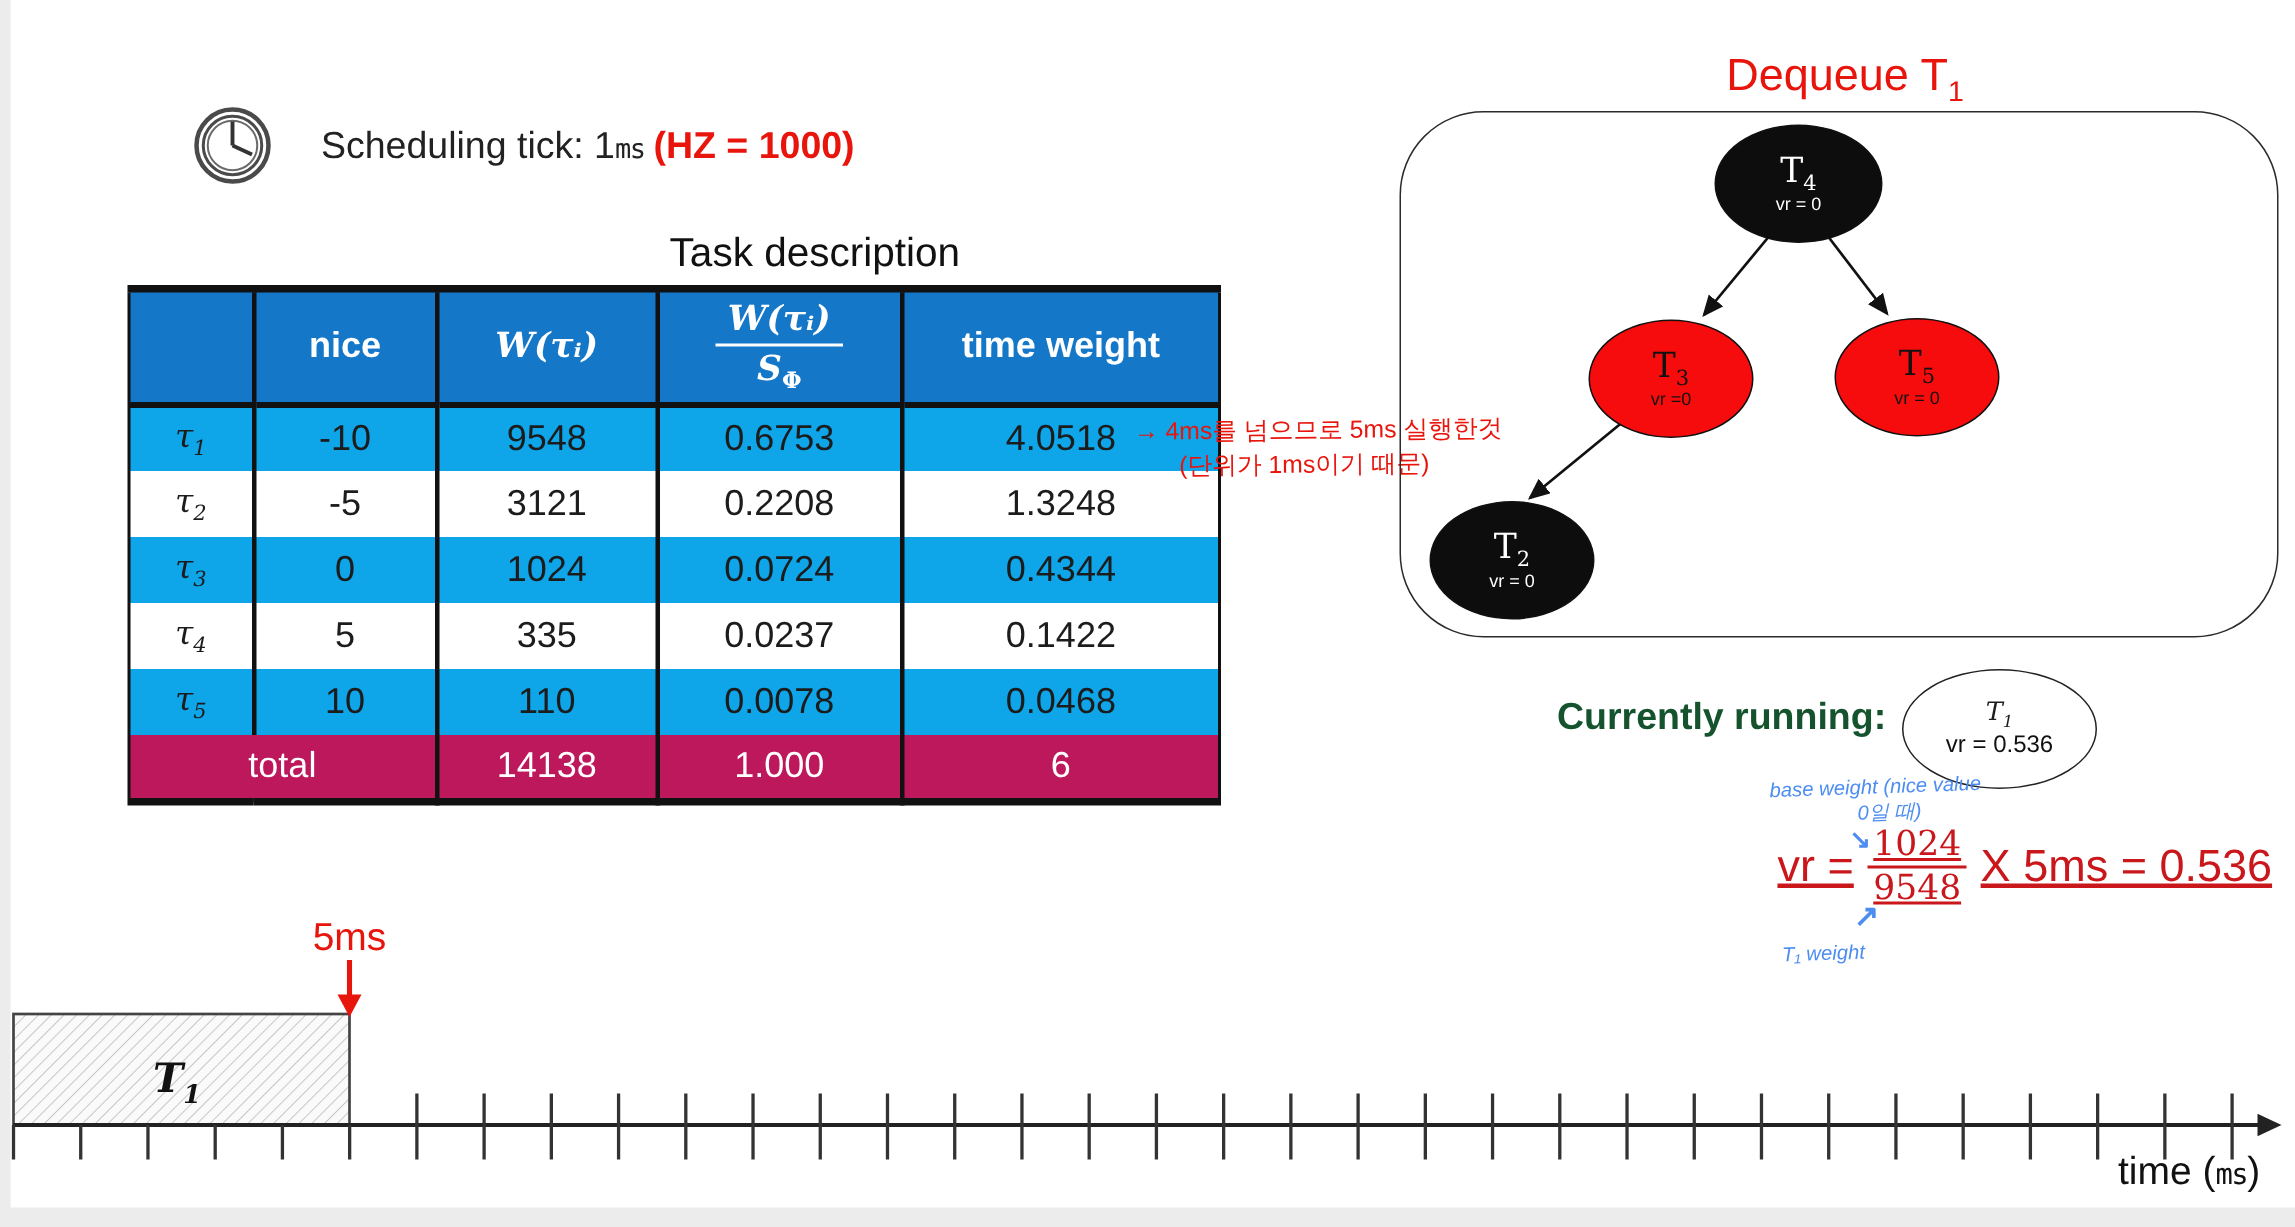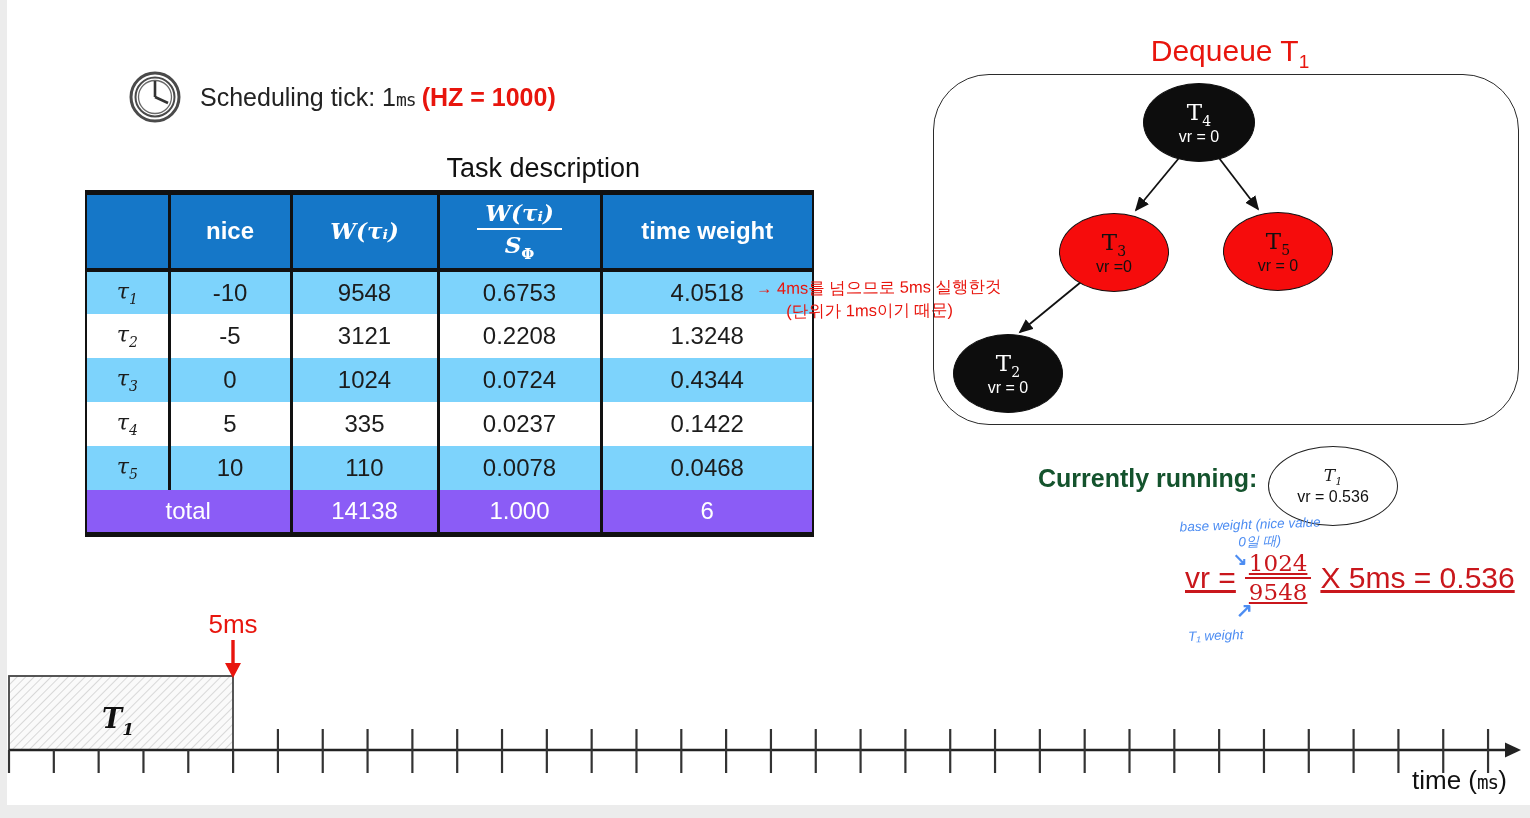--- a/index.html
+++ b/index.html
@@ -9,21 +9,21 @@
     background:#ffffff;
     font-family:"Liberation Sans", sans-serif;
     color:#1c1c1c;
     overflow:hidden;
   }
   .edge-strip{position:absolute;background:#ececec;}
   #left-strip{left:0;top:0;width:7px;height:818px;}
   #bottom-strip{left:0;top:805px;width:1530px;height:13px;}
 
   
-  #sched-row{position:absolute;left:128px;top:70px;display:flex;align-items:center;gap:18px;}
+  #sched-row{position:absolute;left:128px;top:70px;display:flex;align-items:center;gap:32px;}
   #sched-text{font-size:25px;color:#222;white-space:nowrap;}
   #sched-text .mono{font-family:"DejaVu Sans Mono",monospace;font-size:0.72em;letter-spacing:-1px;}
   #sched-text .hz{color:#e8150d;font-weight:bold;margin-left:6px;}
 
   
   #table-title{position:absolute;left:240px;top:153px;width:400px;text-align:right;
     font-size:27px;color:#111;}
   table.task-table{
     position:absolute;left:85px;top:190px;width:727px;
     border-collapse:collapse;table-layout:fixed;
@@ -33,23 +33,23 @@
   }
   table.task-table th, table.task-table td{padding:0;text-align:center;vertical-align:middle;}
   table.task-table thead tr{height:77px;}
   table.task-table tbody tr{height:44px;}
   table.task-table tfoot tr{height:45px;}
   table.task-table thead th{
     background:#1577c8;color:#fff;font-weight:bold;
     border-bottom:4px solid #111;
   }
   table.task-table .vsep{border-left:3px solid #111;}
-  table.task-table tbody tr.odd{background:#7dd3fc;}
+  table.task-table tbody tr.odd{background:#0ea5e9;}
   table.task-table tbody tr.even{background:#ffffff;}
-  table.task-table tfoot td{background:#8b5cf6;color:#fff;}
+  table.task-table tfoot td{background:#be185d;color:#fff;}
   .tau{font-family:"DejaVu Serif",serif;font-style:italic;font-size:22px;}
   .tau sub{font-size:14px;}
   .mathit{font-family:"DejaVu Serif",serif;font-style:italic;font-size:23px;}
   .frac{display:inline-block;text-align:center;line-height:1.15;}
   .frac .num{border-bottom:2px solid #fff;padding:0 8px 2px 8px;}
   .frac .den{padding-top:2px;}
   .frac .den sub{font-size:15px;font-style:normal;}
 
   
   #table-note{position:absolute;left:756px;top:276px;color:#e8150d;
@@ -60,21 +60,21 @@
   #tree-title{position:absolute;left:1070px;top:34px;width:320px;text-align:center;
     color:#e8150d;font-size:30px;}
   #tree-title sub{font-size:19px;}
   #tree-box{position:absolute;left:933px;top:74px;width:584px;height:349px;
     border:1.6px solid #2b2b2b;border-radius:56px;background:transparent;}
   #tree-arrows{position:absolute;left:933px;top:74px;width:585px;height:350px;}
   .node{position:absolute;border-radius:50%;display:flex;flex-direction:column;
     align-items:center;justify-content:center;line-height:1.08;border:1.5px solid #111;}
   .node .nname{font-family:"DejaVu Serif",serif;font-size:23px;}
   .node .nname sub{font-size:14px;}
-  .node .nvr{font-size:16px;}
+  .node .nvr{font-size:12px;}
   .node.black{background:#0d0d0d;color:#fff;}
   .node.red{background:#f60c0c;color:#111;}
   #node-t4{left:1143px;top:83px;width:110px;height:77px;}
   #node-t3{left:1059px;top:213px;width:108px;height:77px;}
   #node-t5{left:1223px;top:212px;width:108px;height:77px;}
   #node-t2{left:953px;top:334px;width:108px;height:77px;}
 
   
   #current-label{position:absolute;left:1038px;top:464px;font-size:25px;font-weight:bold;color:#14532d;}
   #current-node{position:absolute;left:1268px;top:446px;width:128px;height:78px;

